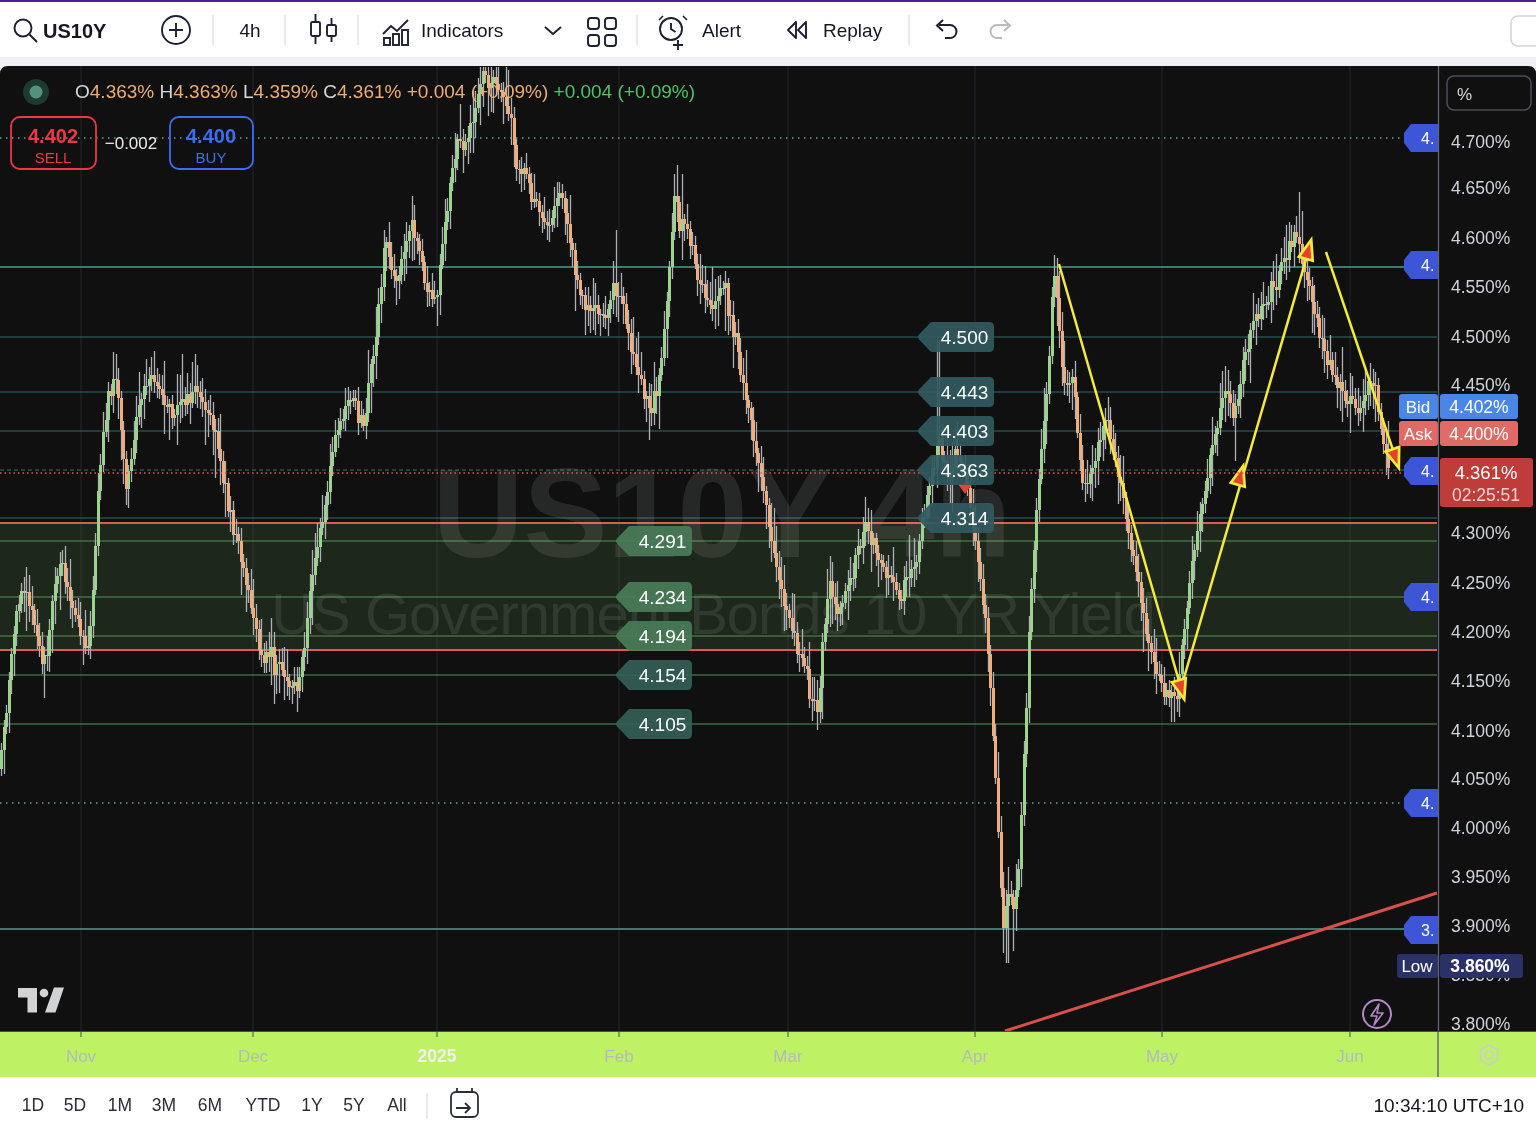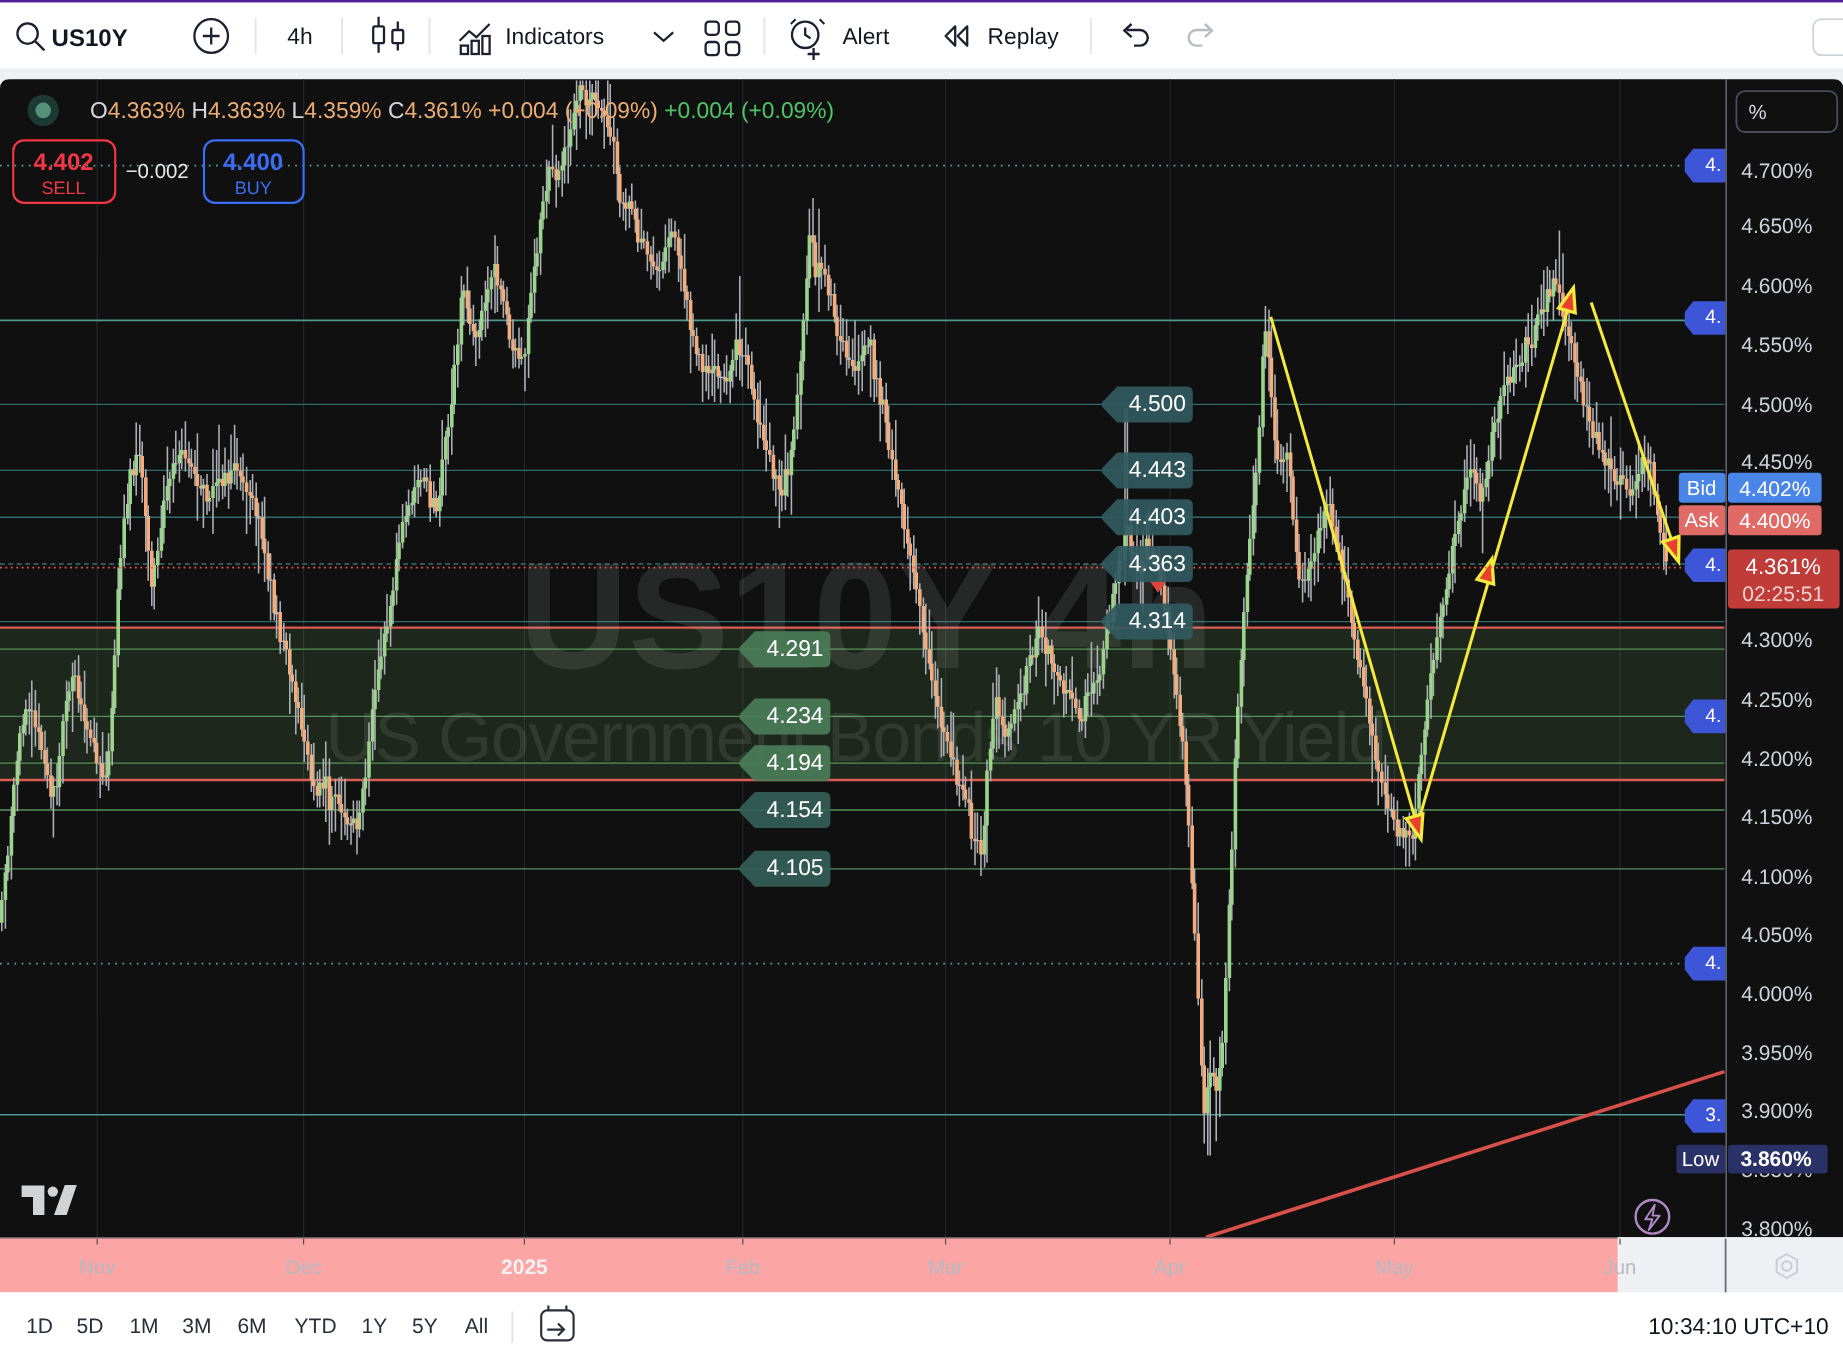--- a/index.html
+++ b/index.html
@@ -193,21 +193,21 @@
 <text x="211" y="157" fill="#3b6df5" font-size="15" text-anchor="middle" dominant-baseline="central">BUY</text>
 <g fill="#d2d3d5">
       <path d="M18,988 H37 V1012.5 H27.5 V997.5 H18 Z"></path>
       <circle cx="44" cy="993" r="4.3"></circle>
       <path d="M54,987.5 H64 L55.5,1012.5 H45 Z"></path>
     </g>
 <path d="M1438.5,66 V1031" stroke="#62656e" stroke-width="1.3"></path>
 <circle cx="1377" cy="1014" r="14" fill="none" stroke="#b288c9" stroke-width="2"></circle>
 <path d="M1379,1004 l-8,12 h6 l-3,9 l9,-12 h-6 Z" fill="none" stroke="#b288c9" stroke-width="1.6" stroke-linejoin="round"></path>
 </svg>
-<div style="position:absolute;left:0;top:1031px;width:1348px;height:46px;background:#fca5a5;border-top:1.5px solid #4a4d55">
+<div style="position:absolute;left:0;top:1031px;width:1536px;height:46px;background:#bef264;border-top:1.5px solid #4a4d55">
 <svg width="1536" height="46" font-family="Liberation Sans, sans-serif">
 <path d="M81,0V5M253,0V5M437,0V5M619,0V5M788,0V5M975,0V5M1162,0V5M1350,0V5" stroke="#4a4d55"></path>
 <path d="M1438,0 V46" stroke="#6a6d78" stroke-width="1.5"></path>
 <g fill="#b6b9c1" font-size="17" text-anchor="middle">
 <text x="81" y="30">Nov</text>
         <text x="253" y="30">Dec</text>
 <text x="437" y="30" fill="#f0f1f3" font-weight="bold" font-size="17.5">2025</text>
 <text x="619" y="30">Feb</text>
         <text x="788" y="30">Mar</text>
         <text x="975" y="30">Apr</text>

